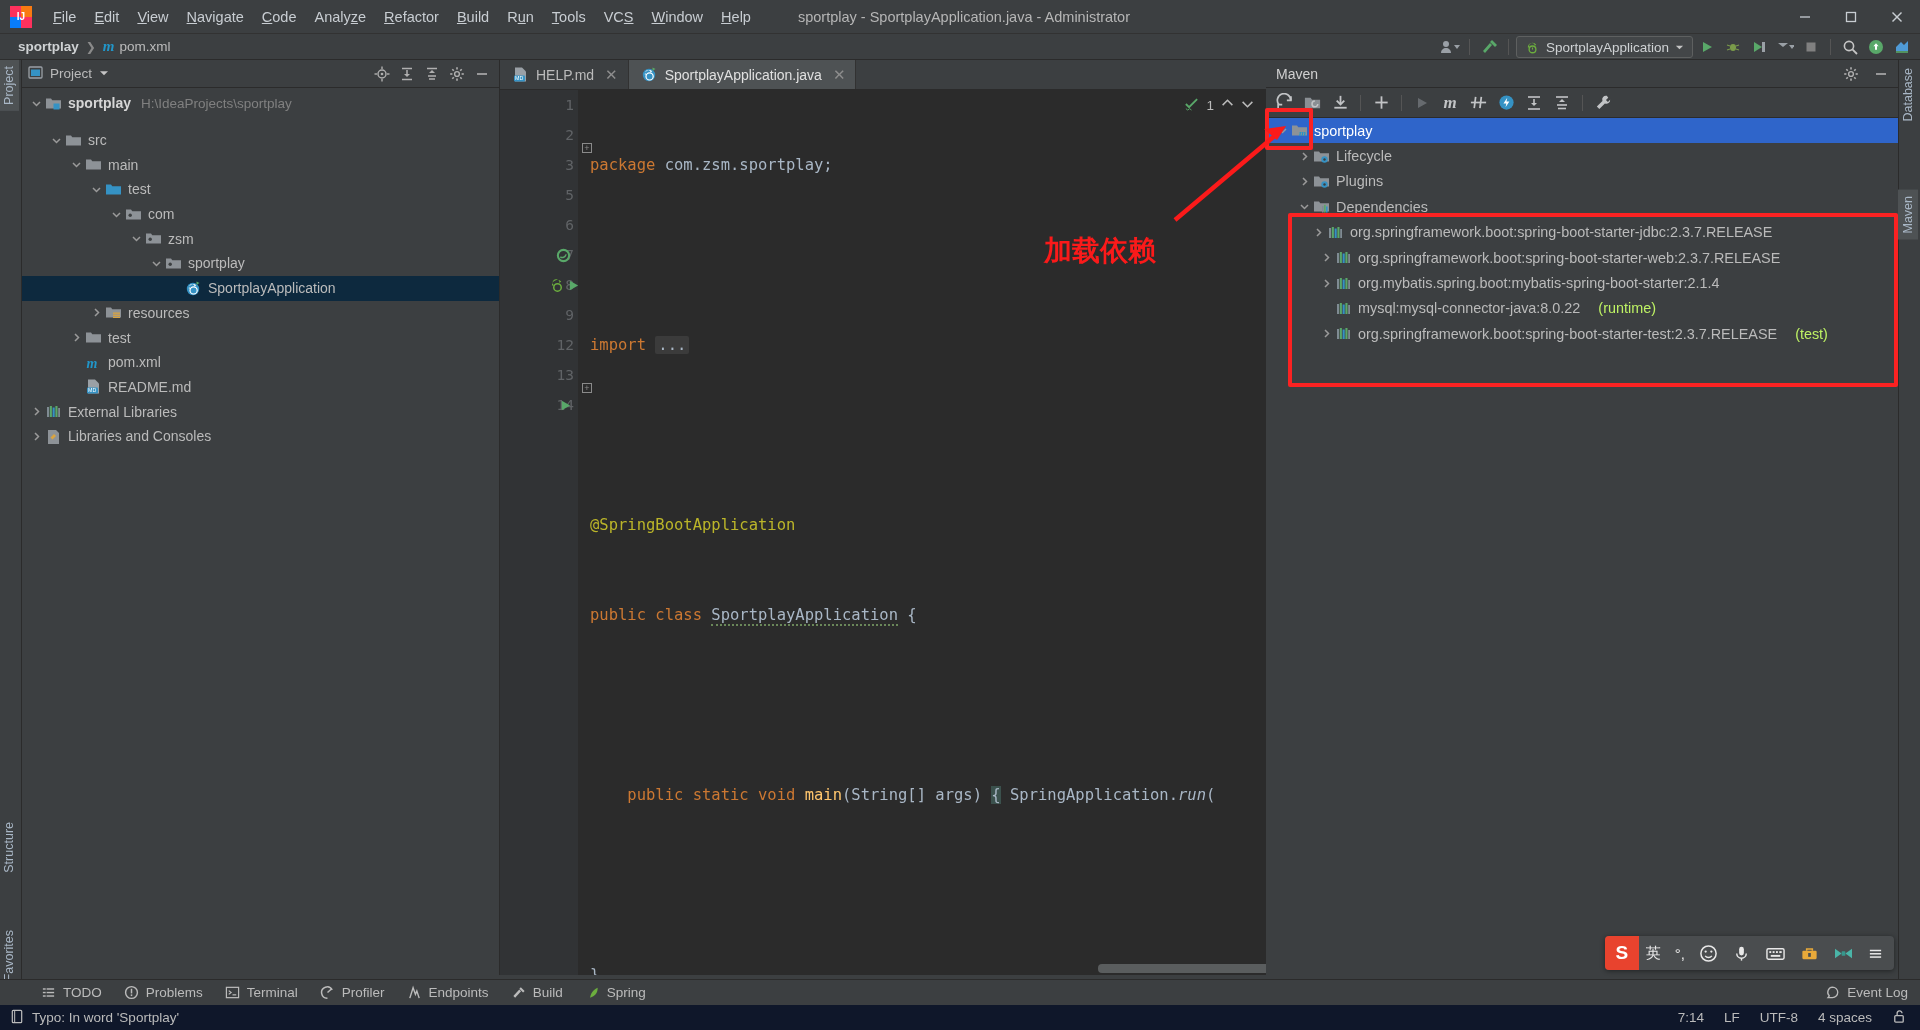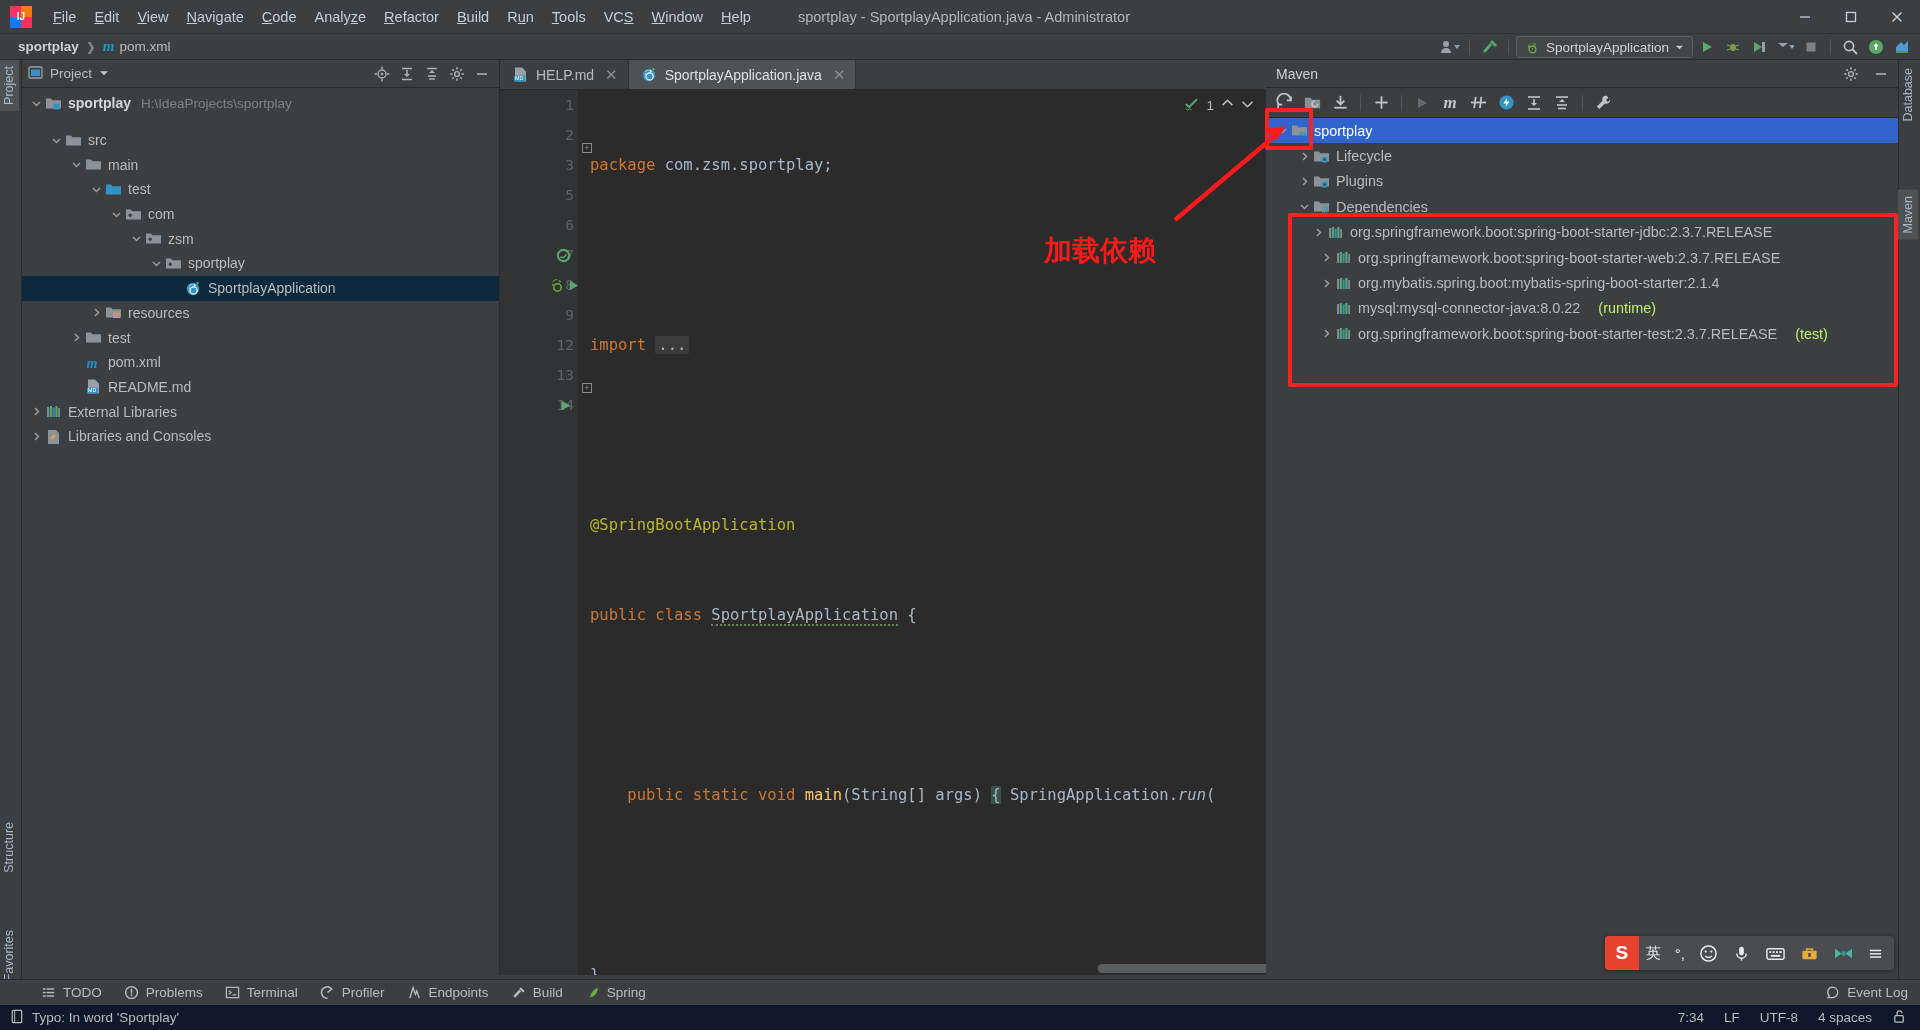--- a/index.html
+++ b/index.html
@@ -1127,21 +1127,21 @@
     <div class="sb-left">
       <span>
         <svg width="14" height="15" viewBox="0 0 14 16">
             <rect x="2" y="1.5" width="10" height="13" rx="1" fill="none" stroke="#bbb" stroke-width="1.3"></rect>
             <line x1="4.5" y1="1.5" x2="4.5" y2="14.5" stroke="#bbb" stroke-width="1.1"></line>
           </svg>
       </span>
       <span>Typo: In word 'Sportplay'</span>
     </div>
     <div class="sb-right">
-      <span>7:34</span>
+      <span>7:14</span>
       <span>LF</span>
       <span>UTF-8</span>
       <span>4 spaces</span>
       <span>
         <svg width="14" height="15" viewBox="0 0 14 16">
             <rect x="2.5" y="7" width="9" height="7" rx="1" fill="none" stroke="#bbb" stroke-width="1.4"></rect>
             <path d="M5 7V4.8A2.6 2.6 0 0110.2 4.5" fill="none" stroke="#bbb" stroke-width="1.4"></path>
           </svg>
       </span>
     </div>

